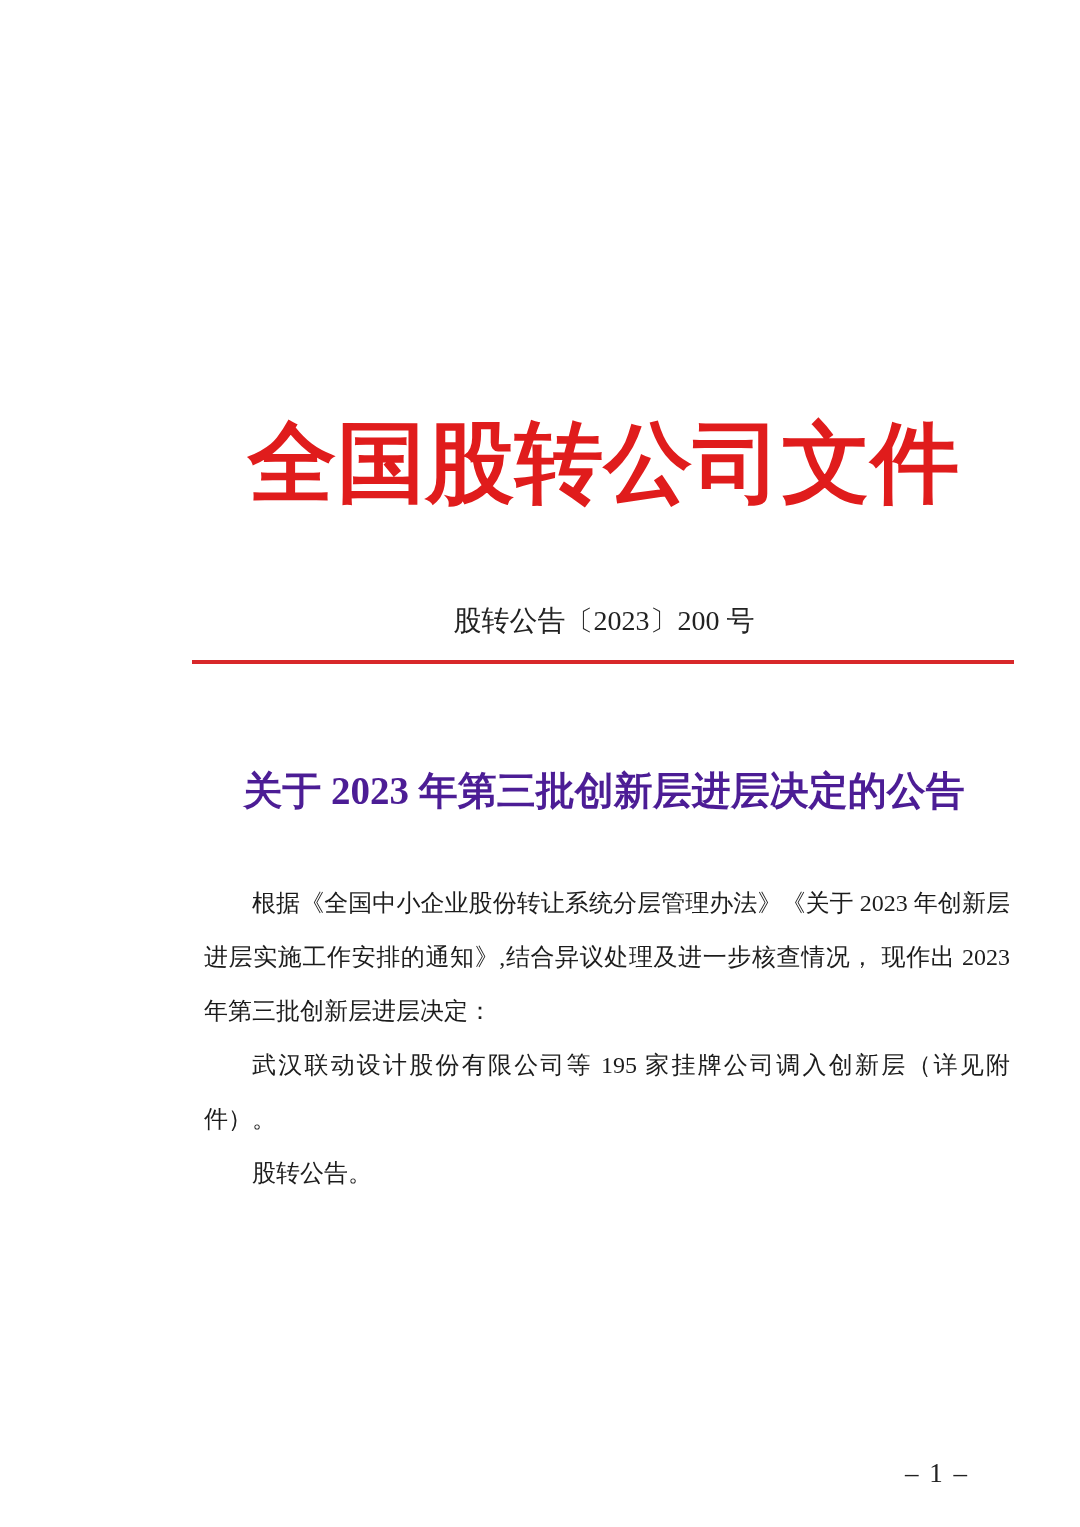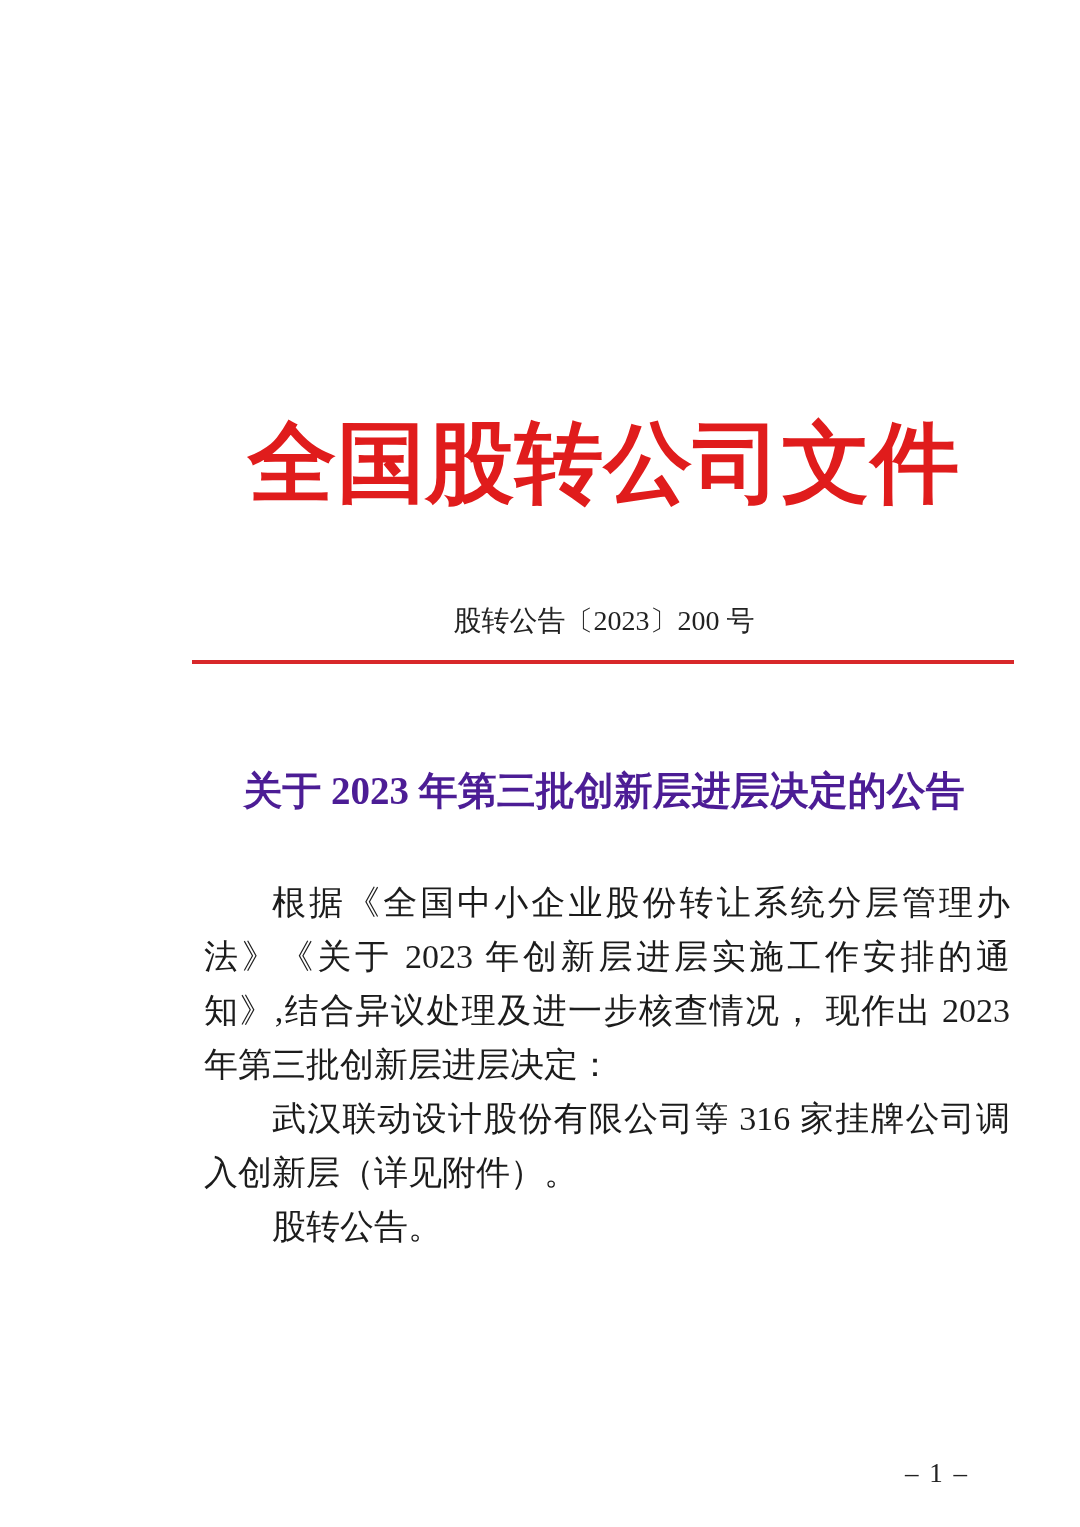--- a/index.html
+++ b/index.html
@@ -60,21 +60,21 @@
     font-size: 39px;
     font-weight: bold;
     color: #4c1d95;
     white-space: nowrap;
   }
   .body-text {
     position: absolute;
     top: 812px;
     left: 140px;
     width: 806px;
-    font-size: 34px;
+    font-size: 24px;
     line-height: 54px;
     text-align: justify;
     text-justify: inter-ideograph;
     color: var(--text-color);
   }
   .body-text p {
     text-indent: 2em;
     margin: 0;
   }
   .page-number {
@@ -95,19 +95,19 @@
   <div class="header-title">全国股转公司文件</div>
 
   <div class="doc-number">股转公告〔2023〕200 号</div>
 
   <div class="red-divider"></div>
 
   <h1 class="announcement-title">关于 2023 年第三批创新层进层决定的公告</h1>
 
   <div class="body-text">
     <p>根据《全国中小企业股份转让系统分层管理办法》《关于 2023 年创新层进层实施工作安排的通知》,结合异议处理及进一步核查情况， 现作出 2023 年第三批创新层进层决定：</p>
-    <p>武汉联动设计股份有限公司等 316 家挂牌公司调入创新层（详见附件）。</p>
+    <p>武汉联动设计股份有限公司等 195 家挂牌公司调入创新层（详见附件）。</p>
     <p>股转公告。</p>
   </div>
 
   <div class="page-number">– 1 –</div>
 
 </div>
 
 </body></html>

